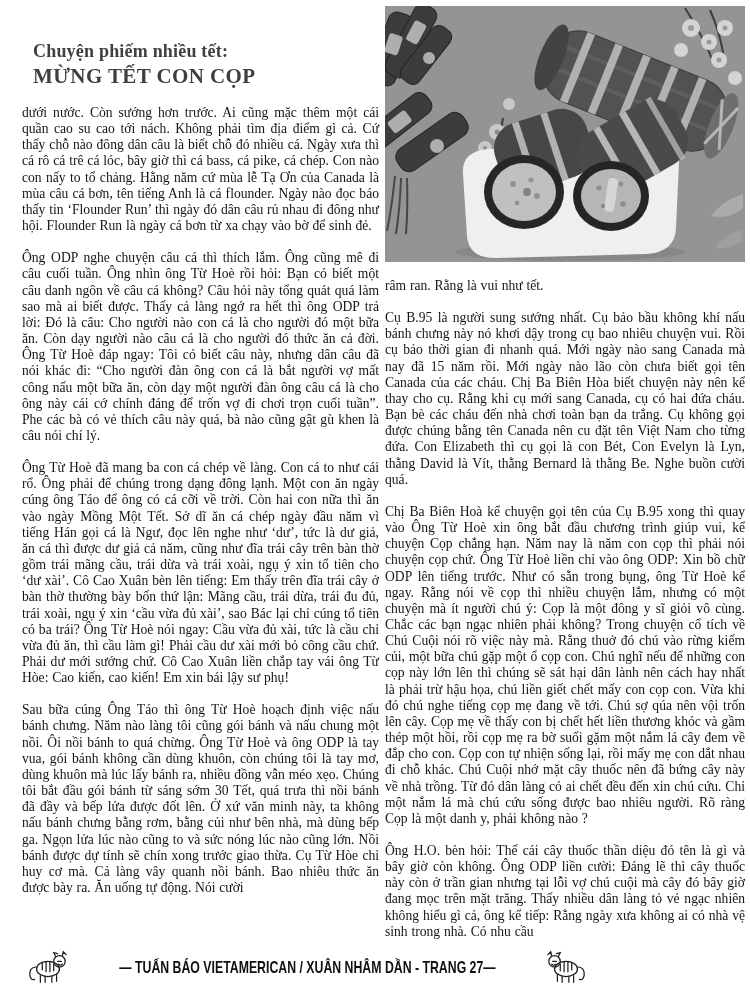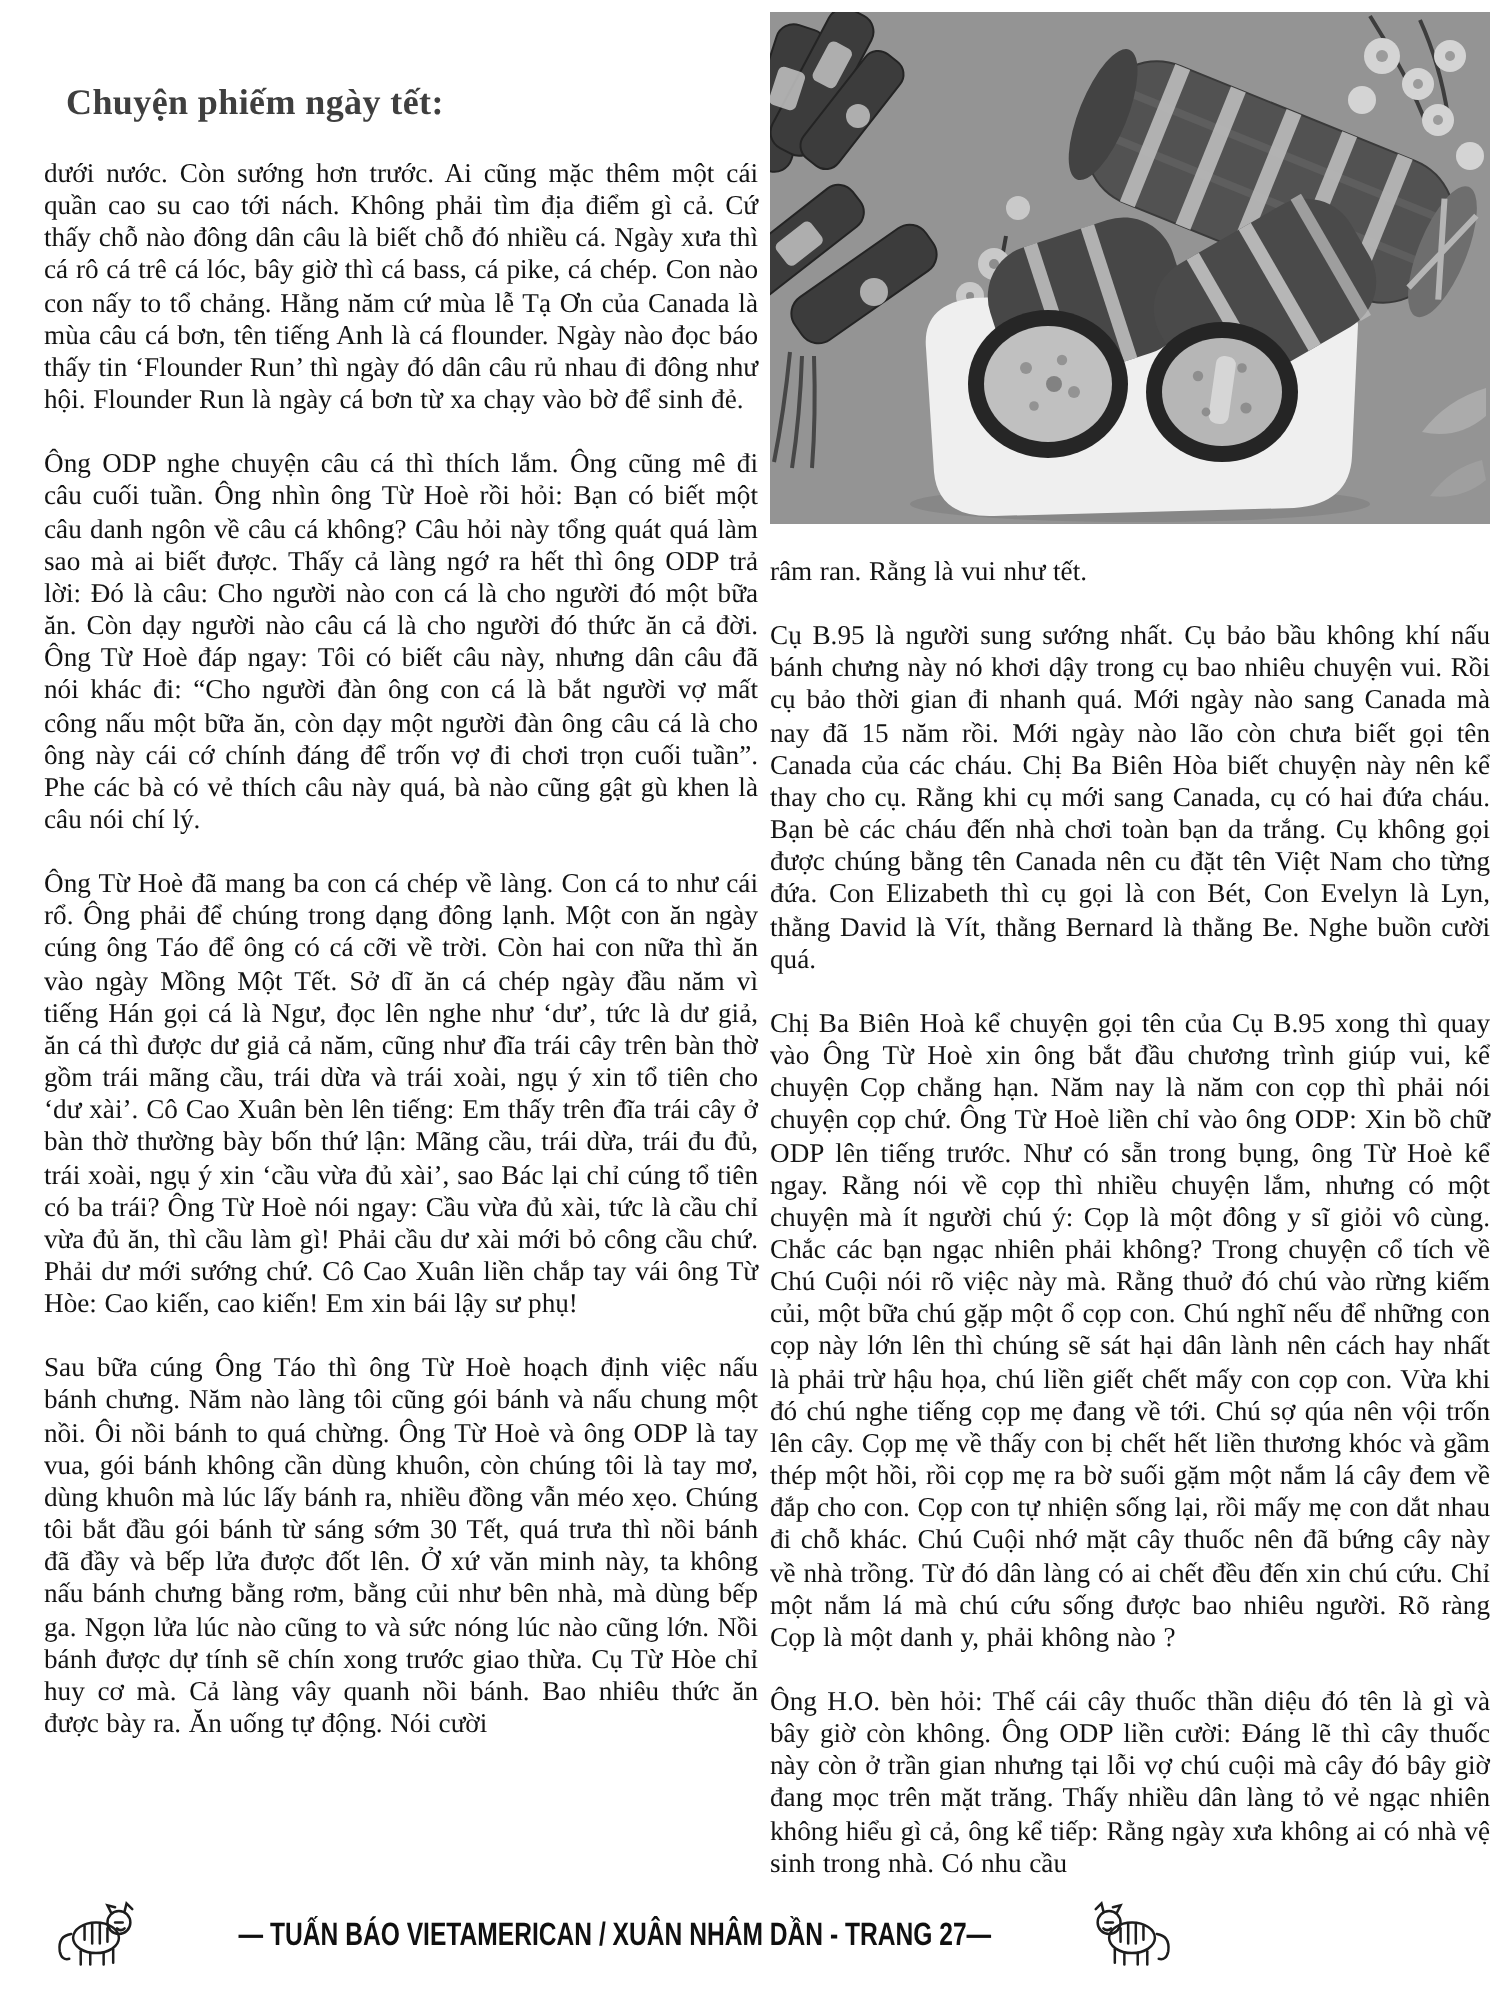--- a/index.html
+++ b/index.html
@@ -35,21 +35,22 @@
   .tiger{width:42px;height:36px;}
   .tiger.flip{transform:scaleX(-1);}
 </style>
 </head>
 <body>
 
 <div class="page">
 
   <div class="col col-left">
     <div class="title-block">
-      <div class="kicker">Chuyện phiếm ngày tết:</div>
+      <div class="kicker">Chuyện phiếm nhiều tết:</div>
+      <div class="headline">MỪNG TẾT CON CỌP</div>
     </div>
     <p class="body-par">dưới nước.  Còn sướng hơn trước.  Ai cũng mặc thêm một cái quần cao su cao tới nách. Không phải tìm địa điểm gì cả. Cứ thấy chỗ nào đông dân câu là biết chỗ đó nhiều cá. Ngày xưa thì cá rô cá trê cá lóc, bây giờ thì cá bass, cá pike, cá chép. Con nào con nấy to tổ chảng. Hằng năm cứ mùa lễ Tạ Ơn của Canada là mùa câu cá bơn, tên tiếng Anh là cá flounder. Ngày nào đọc báo thấy tin ‘Flounder Run’ thì ngày đó dân câu rủ nhau đi đông như hội. Flounder Run là ngày cá bơn từ xa chạy vào bờ để sinh đẻ.</p>
     <p class="body-par">Ông ODP nghe chuyện câu cá thì thích lắm.  Ông cũng mê đi câu cuối tuần.  Ông nhìn ông Từ Hoè rồi hỏi: Bạn có biết một câu danh ngôn về câu cá không?  Câu hỏi này tổng quát quá làm sao mà ai biết được.  Thấy cả làng ngớ ra hết thì ông ODP trả lời: Đó là câu: Cho người nào con cá là cho người đó một bữa ăn.  Còn dạy người nào câu cá là cho người đó thức ăn cả đời.  Ông Từ Hoè đáp ngay: Tôi có biết câu này, nhưng dân câu đã nói khác đi: “Cho người đàn ông con cá là bắt người vợ mất công nấu một bữa ăn, còn dạy một người đàn ông câu cá là cho ông này cái cớ chính đáng để trốn vợ đi chơi trọn cuối tuần”. Phe các bà có vẻ thích câu này quá, bà nào cũng gật gù khen là câu nói chí lý.</p>
     <p class="body-par">Ông Từ Hoè đã mang ba con cá chép về làng.  Con cá to như cái rổ.  Ông phải để chúng trong dạng đông lạnh. Một con ăn ngày cúng ông Táo để ông có cá cỡi về trời. Còn hai con nữa thì ăn vào ngày Mồng Một Tết.  Sở dĩ ăn cá chép ngày đầu năm vì tiếng Hán gọi cá là Ngư, đọc lên nghe như ‘dư’, tức là dư giả, ăn cá thì được dư giả cả năm, cũng như đĩa trái cây trên bàn thờ gồm trái mãng cầu, trái dừa và trái xoài, ngụ ý xin tổ tiên cho ‘dư xài’.  Cô Cao Xuân bèn lên tiếng: Em thấy trên đĩa trái cây ở bàn thờ thường bày bốn thứ lận: Mãng cầu, trái dừa, trái đu đủ, trái xoài, ngụ ý xin ‘cầu vừa đủ xài’, sao Bác lại chỉ cúng tổ tiên có ba trái?  Ông Từ Hoè nói ngay: Cầu vừa đủ xài, tức là cầu chỉ vừa đủ ăn, thì cầu làm gì!  Phải cầu dư xài mới bỏ công cầu chứ.  Phải dư mới sướng chứ.  Cô Cao Xuân liền chắp tay vái ông Từ Hòe: Cao kiến, cao kiến! Em xin bái lậy sư phụ!</p>
     <p class="body-par">Sau bữa cúng Ông Táo thì ông Từ Hoè hoạch định việc nấu bánh chưng.  Năm nào làng tôi cũng gói bánh và nấu chung một nồi.  Ôi nồi bánh to quá chừng. Ông Từ Hoè và ông ODP là tay vua, gói bánh không cần dùng khuôn, còn chúng tôi là tay mơ, dùng khuôn mà lúc lấy bánh ra, nhiều đồng vẫn méo xẹo. Chúng tôi bắt đầu gói bánh từ sáng sớm 30 Tết, quá trưa thì nồi bánh đã đầy và bếp lửa được đốt lên. Ở xứ văn minh này, ta không nấu bánh chưng bằng rơm, bằng củi như bên nhà, mà dùng bếp ga.  Ngọn lửa lúc nào cũng to và sức nóng lúc nào cũng lớn. Nồi bánh được dự tính sẽ chín xong trước giao thừa. Cụ Từ Hòe chỉ huy cơ mà. Cả làng vây quanh nồi bánh. Bao nhiêu thức ăn được bày ra.  Ăn uống tự động.  Nói cười</p>
   </div>
 
   <div class="col col-right">
     <div class="photo">
       <svg width="360" height="256" viewBox="0 0 360 256" xmlns="http://www.w3.org/2000/svg">

